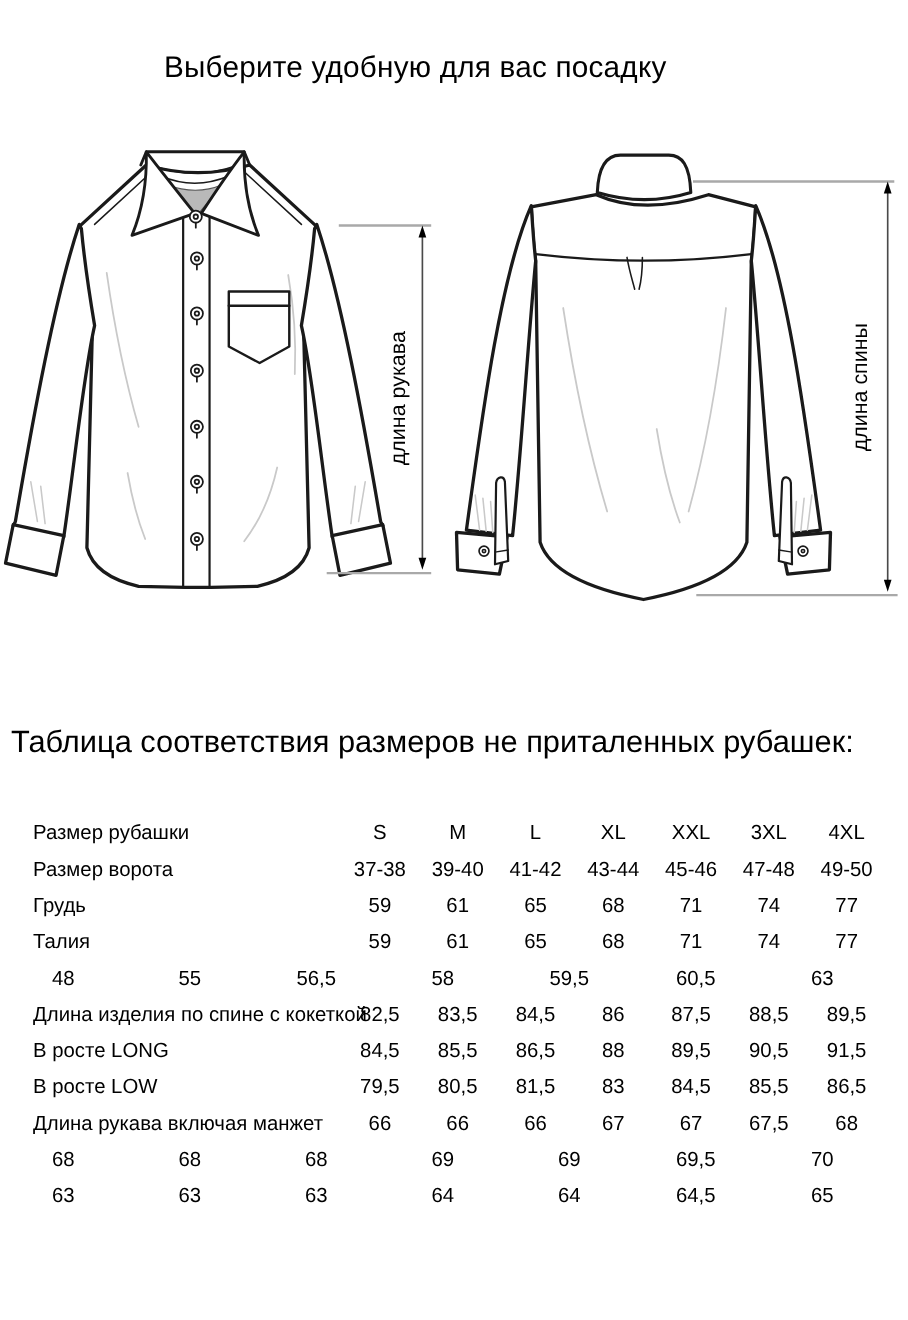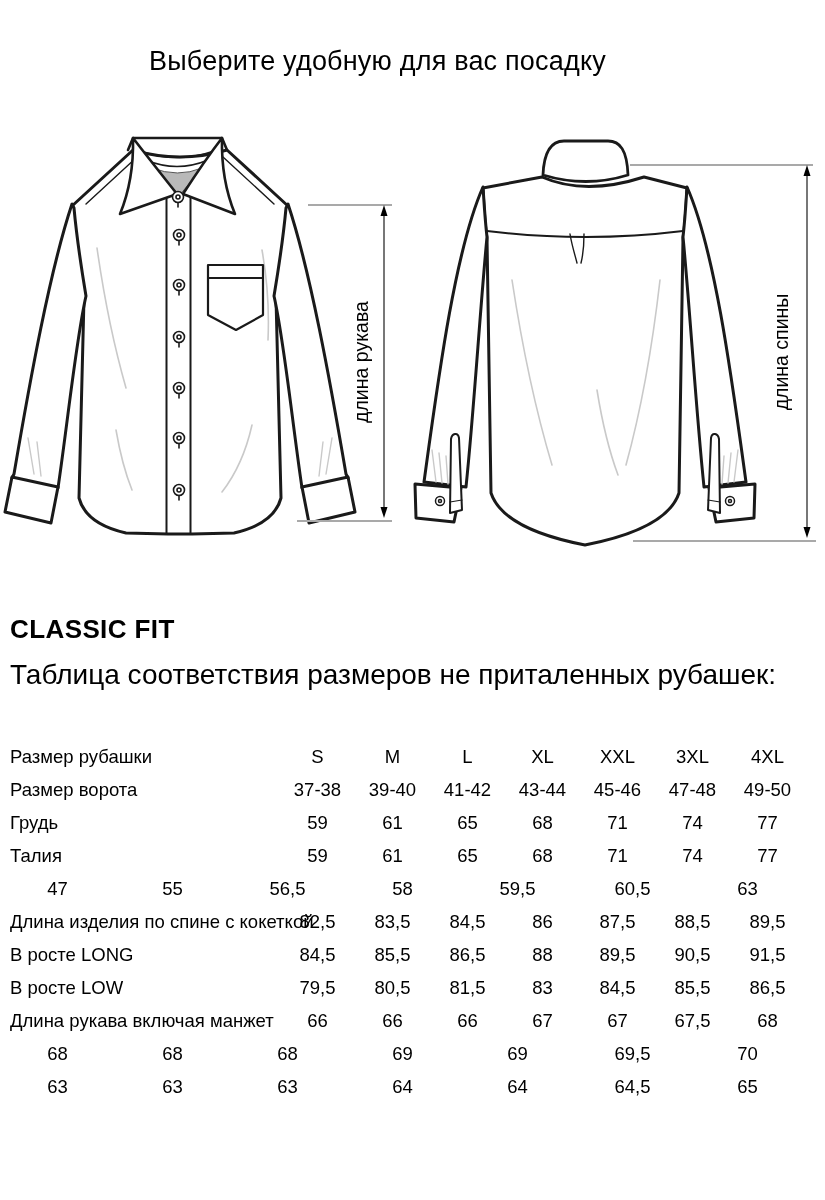--- a/index.html
+++ b/index.html
@@ -15,21 +15,21 @@
     position:absolute;top:614px;left:10px;font-size:26px;font-weight:900;
     letter-spacing:.4px;
   }
   .table-caption{
     position:absolute;top:659px;left:10px;font-size:28px;font-weight:400;
   }
   .size-table{
     position:absolute;top:740px;left:0;width:805px;
   }
   .trow{display:flex;align-items:center;height:33px;font-size:18.5px;}
-  .tlabel{width:280px;padding-left:10px;box-sizing:border-box;white-space:nowrap;}
+  .tlabel{width:280px;padding-left:0;box-sizing:border-box;white-space:nowrap;margin-left:30px;}
   .tcell{flex:1;text-align:center;white-space:nowrap;}
   .fig{position:absolute;top:130px;}
   .fig.front{left:0;}
   .fig.back{left:400px;}
   svg{display:block;}
   .dim-label{font-family:"Liberation Sans",sans-serif;font-size:19.5px;fill:#000;}
 </style>
 </head>
 <body>
 
@@ -192,21 +192,20 @@
         <path d="M230,35 L413,35" stroke="#a9a9a9" stroke-width="2.2"></path>
         <path d="M233,411 L416,411" stroke="#a9a9a9" stroke-width="2.2"></path>
         <path d="M407,44 L407,399" stroke="#4a4a4a" stroke-width="1.5"></path>
         <path d="M407,35 L403.5,46 L410.5,46 Z" fill="#000"></path>
         <path d="M407,408 L403.5,397 L410.5,397 Z" fill="#000"></path>
         <text class="dim-label" transform="translate(388,222) rotate(-90)" text-anchor="middle">длина спины</text>
       </g>
     </svg>
   </div>
 
-  <div class="fit-heading">CLASSIC FIT</div>
   <div class="table-caption">Таблица соответствия размеров не приталенных рубашек:</div>
 
   <div class="size-table">
       <div class="trow">
         <div class="tlabel">Размер рубашки</div>
         <div class="tcell">S</div>
         <div class="tcell">M</div>
         <div class="tcell">L</div>
         <div class="tcell">XL</div>
         <div class="tcell">XXL</div>
@@ -237,21 +236,21 @@
         <div class="tlabel">Талия</div>
         <div class="tcell">59</div>
         <div class="tcell">61</div>
         <div class="tcell">65</div>
         <div class="tcell">68</div>
         <div class="tcell">71</div>
         <div class="tcell">74</div>
         <div class="tcell">77</div>
       </div>
       <div class="trow">
-        <div class="tcell">47</div>
+        <div class="tcell">48</div>
         <div class="tcell">55</div>
         <div class="tcell">56,5</div>
         <div class="tcell">58</div>
         <div class="tcell">59,5</div>
         <div class="tcell">60,5</div>
         <div class="tcell">63</div>
       </div>
       <div class="trow">
         <div class="tlabel">Длина изделия по спине с кокеткой</div>
         <div class="tcell">82,5</div>

